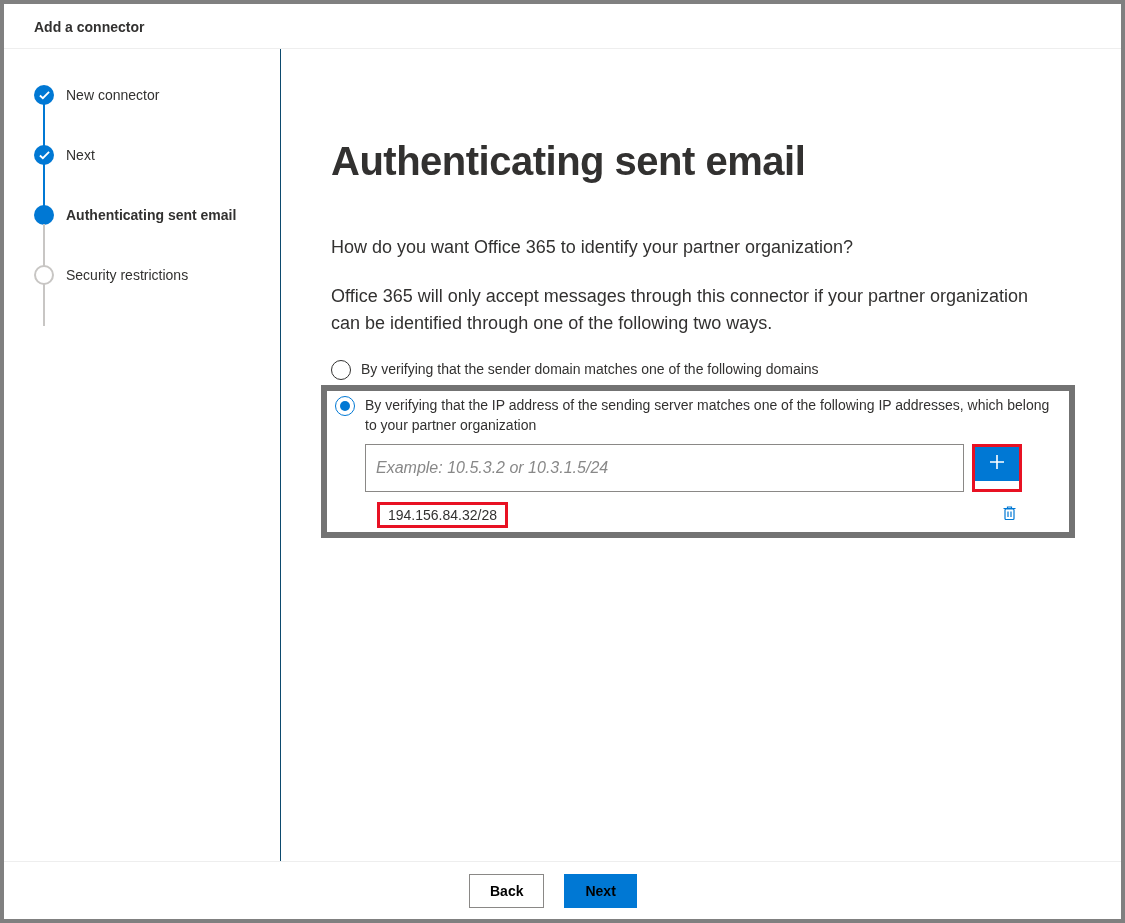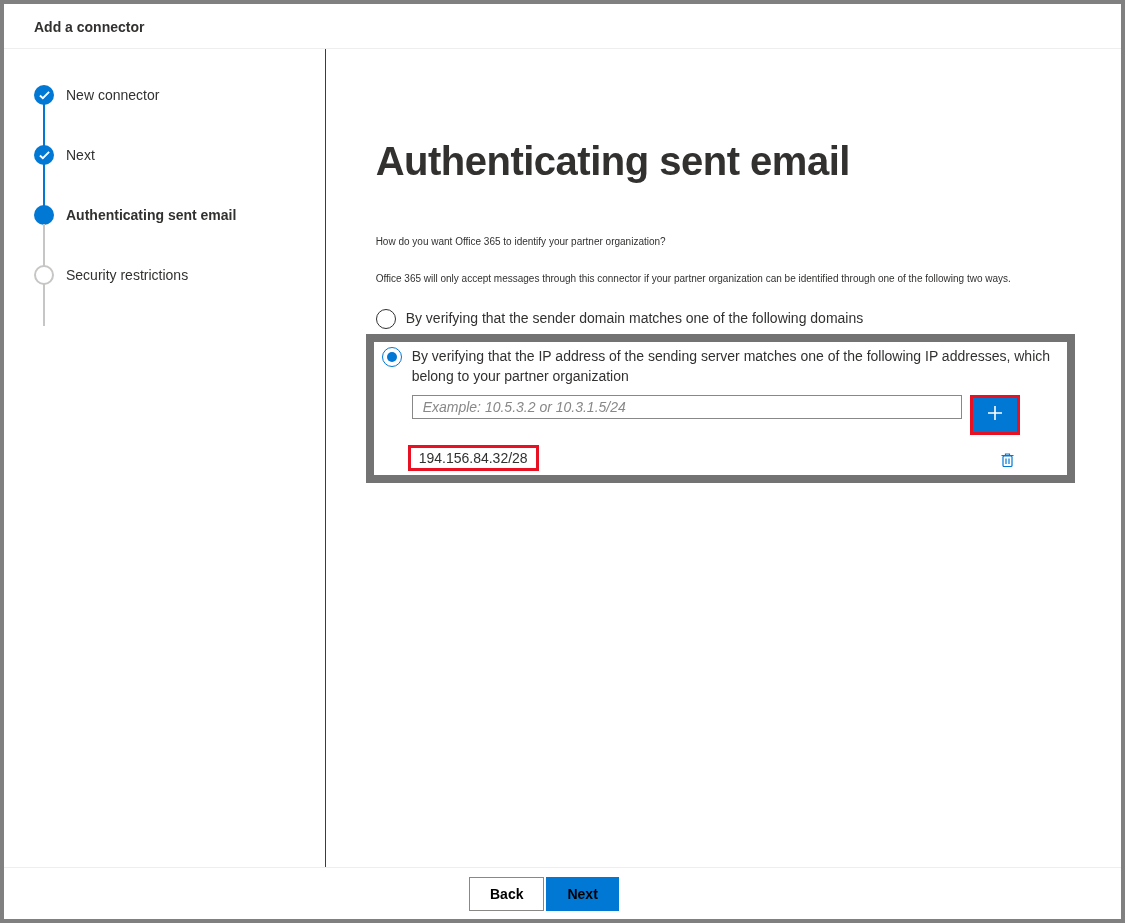--- a/index.html
+++ b/index.html
@@ -84,95 +84,95 @@
     flex: 1 1 auto;
     padding: 30px 60px 20px 50px;
     overflow: auto;
   }
   h1.page-title {
     font-size: 40px;
     font-weight: 700;
     margin: 60px 0 50px 0;
     letter-spacing: -0.5px;
   }
-  .desc { font-size: 10px; margin: 16px 0 22px 0; line-height: 1.5; }
+  .desc { font-size: 18px; margin: 16px 0 22px 0; line-height: 1.5; }
   .radio-row { display: flex; align-items: flex-start; margin-bottom: 5px; }
   .radio {
     width: 20px; height: 20px; border-radius: 50%;
     border: 1.5px solid #323130;
     flex: 0 0 20px;
     margin-right: 10px; margin-top: 1px;
     display: flex; align-items: center; justify-content: center;
     cursor: pointer;
   }
   .radio.selected { border-color: #0078d4; }
   .radio.selected::after {
     content: ""; width: 10px; height: 10px; border-radius: 50%; background: #0078d4;
   }
   .radio-label { font-size: 14px; line-height: 1.45; }
   .highlight-group {
-    border: 8px solid #737373;
+    border: 6px solid #737373;
     padding: 4px 7px 4px 8px;
     margin-left: -10px;
     margin-right: -14px;
   }
   .ip-input-row {
     display: flex;
     align-items: stretch;
     margin-top: 8px;
     margin-left: 30px;
     margin-right: 40px;
     gap: 8px;
   }
   .ip-input {
     flex: 1 1 auto;
-    height: 24px;
+    height: 48px;
     border: 1px solid #8a8886;
     padding: 0 10px;
-    font-size: 14px;
+    font-size: 16px;
     font-family: inherit;
   }
   .ip-input::placeholder { color: #888; font-style: italic; }
   .small-highlight { border: 3px solid #e81123; display: inline-flex; }
   .add-btn {
     width: 44px; height: 34px;
     background: #0078d4;
     border: none;
     display: flex; align-items: center; justify-content: center;
     cursor: pointer;
   }
   .add-btn svg { width: 16px; height: 16px; }
   .ip-entry-row {
     display: flex;
-    align-items: flex-end;
+    align-items: center;
     margin-top: 10px;
-    margin-left: 26px;
+    margin-left: 42px;
     margin-right: 44px;
     justify-content: space-between;
   }
   .ip-value-box {
     border: 3px solid #e81123;
     padding: 2px 8px;
     font-size: 14px;
   }
   .delete-btn {
     width: 18px; height: 18px;
     background: none; border: none; cursor: pointer;
     display: flex; align-items: center; justify-content: center;
     padding: 0;
   }
   .delete-btn svg { width: 15px; height: 16px; }
   .footer {
     flex: 0 0 auto;
     border-top: 1px solid #eee;
-    height: 52px;
+    height: 58px;
     display: flex;
     align-items: center;
     padding-left: 465px;
-    gap: 2px;
+    gap: 20px;
     background: #fff;
   }
   .btn {
     height: 34px;
     padding: 0 20px;
     font-size: 14px;
     font-weight: 600;
     border: 1px solid #8a8886;
     background: #fff;
     cursor: pointer;

